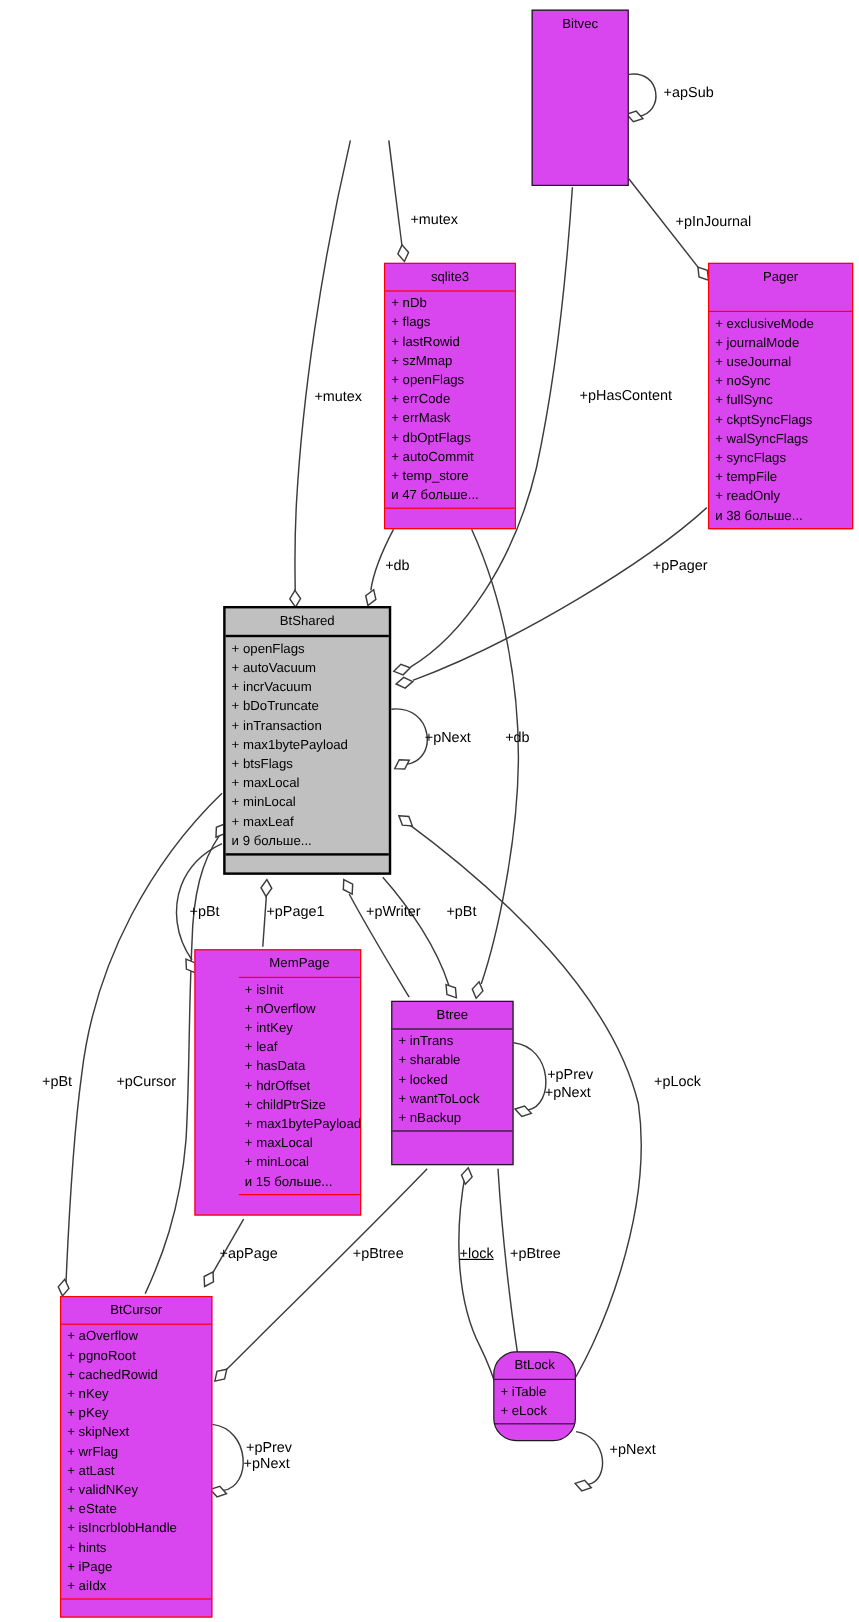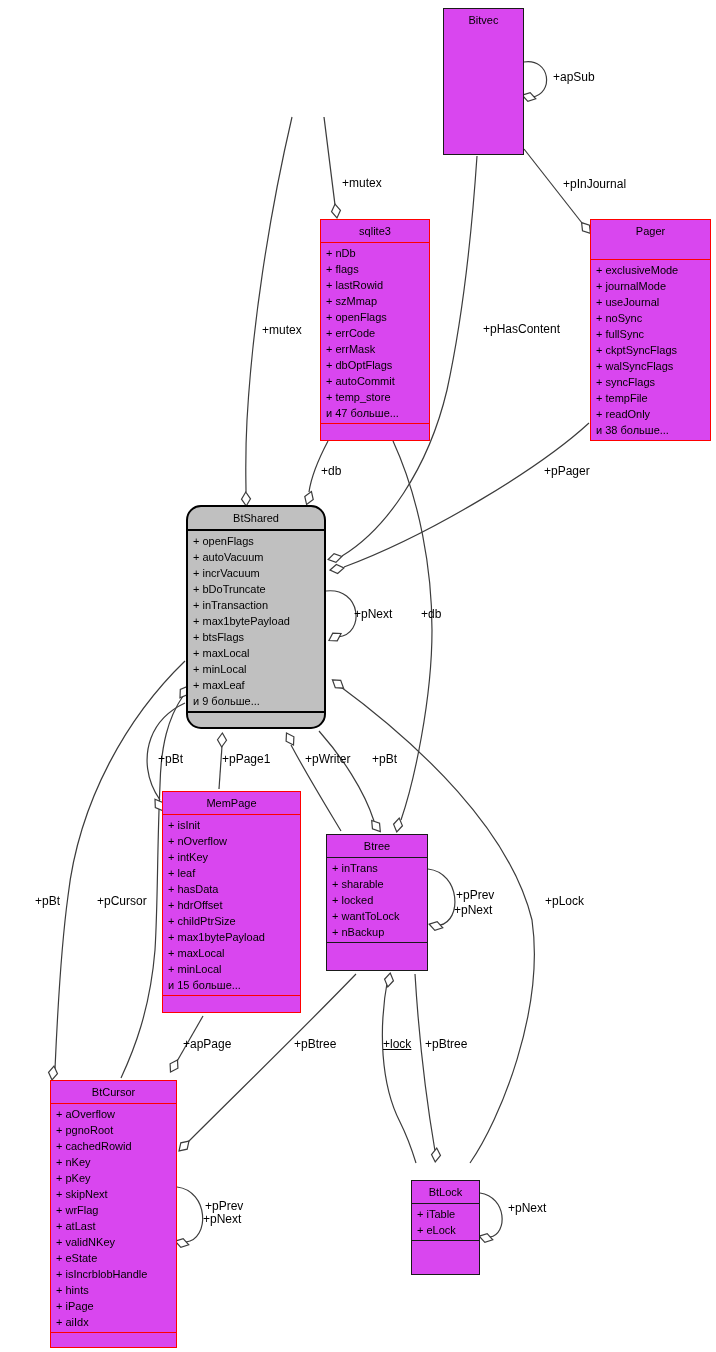--- a/index.html
+++ b/index.html
@@ -115,39 +115,39 @@
         <div class="attr-line">+ ckptSyncFlags</div>
         <div class="attr-line">+ walSyncFlags</div>
         <div class="attr-line">+ syncFlags</div>
         <div class="attr-line">+ tempFile</div>
         <div class="attr-line">+ readOnly</div>
         <div class="attr-line">и 38 больше...</div>
       </div>
     <div class="uml-spacer"></div>
   </div>
 
-  <div class="uml-class selected" style="left:186px;top:505px;width:140px;height:224px;border-radius:15px;">
+  <div class="uml-class selected" style="left:186px;top:505px;width:140px;height:224px;">
     <div class="uml-title">BtShared</div>
     <div class="uml-attrs">
         <div class="attr-line">+ openFlags</div>
         <div class="attr-line">+ autoVacuum</div>
         <div class="attr-line">+ incrVacuum</div>
         <div class="attr-line">+ bDoTruncate</div>
         <div class="attr-line">+ inTransaction</div>
         <div class="attr-line">+ max1bytePayload</div>
         <div class="attr-line">+ btsFlags</div>
         <div class="attr-line">+ maxLocal</div>
         <div class="attr-line">+ minLocal</div>
         <div class="attr-line">+ maxLeaf</div>
         <div class="attr-line">и 9 больше...</div>
       </div>
     <div class="uml-spacer"></div>
   </div>
 
-  <div class="uml-class red" style="left:162px;top:791px;width:139px;height:222px;">
+  <div class="uml-class red" style="left:162px;top:791px;width:139px;height:222px;padding-left:36px;">
     <div class="uml-title">MemPage</div>
     <div class="uml-attrs">
         <div class="attr-line">+ isInit</div>
         <div class="attr-line">+ nOverflow</div>
         <div class="attr-line">+ intKey</div>
         <div class="attr-line">+ leaf</div>
         <div class="attr-line">+ hasData</div>
         <div class="attr-line">+ hdrOffset</div>
         <div class="attr-line">+ childPtrSize</div>
         <div class="attr-line">+ max1bytePayload</div>
@@ -184,21 +184,21 @@
         <div class="attr-line">+ validNKey</div>
         <div class="attr-line">+ eState</div>
         <div class="attr-line">+ isIncrblobHandle</div>
         <div class="attr-line">+ hints</div>
         <div class="attr-line">+ iPage</div>
         <div class="attr-line">+ aiIdx</div>
       </div>
     <div class="uml-spacer"></div>
   </div>
 
-  <div class="uml-class" style="left:411px;top:1180px;width:69px;height:95px;">
+  <div class="uml-class" style="left:411px;top:1126px;width:69px;height:75px;border-radius:19px;">
     <div class="uml-title">BtLock</div>
     <div class="uml-attrs">
         <div class="attr-line">+ iTable</div>
         <div class="attr-line">+ eLock</div>
       </div>
     <div class="uml-spacer"></div>
   </div>
 
   <span class="edge-label" style="left:553px;top:71px;">+apSub</span>
   <span class="edge-label" style="left:342px;top:177px;">+mutex</span>

